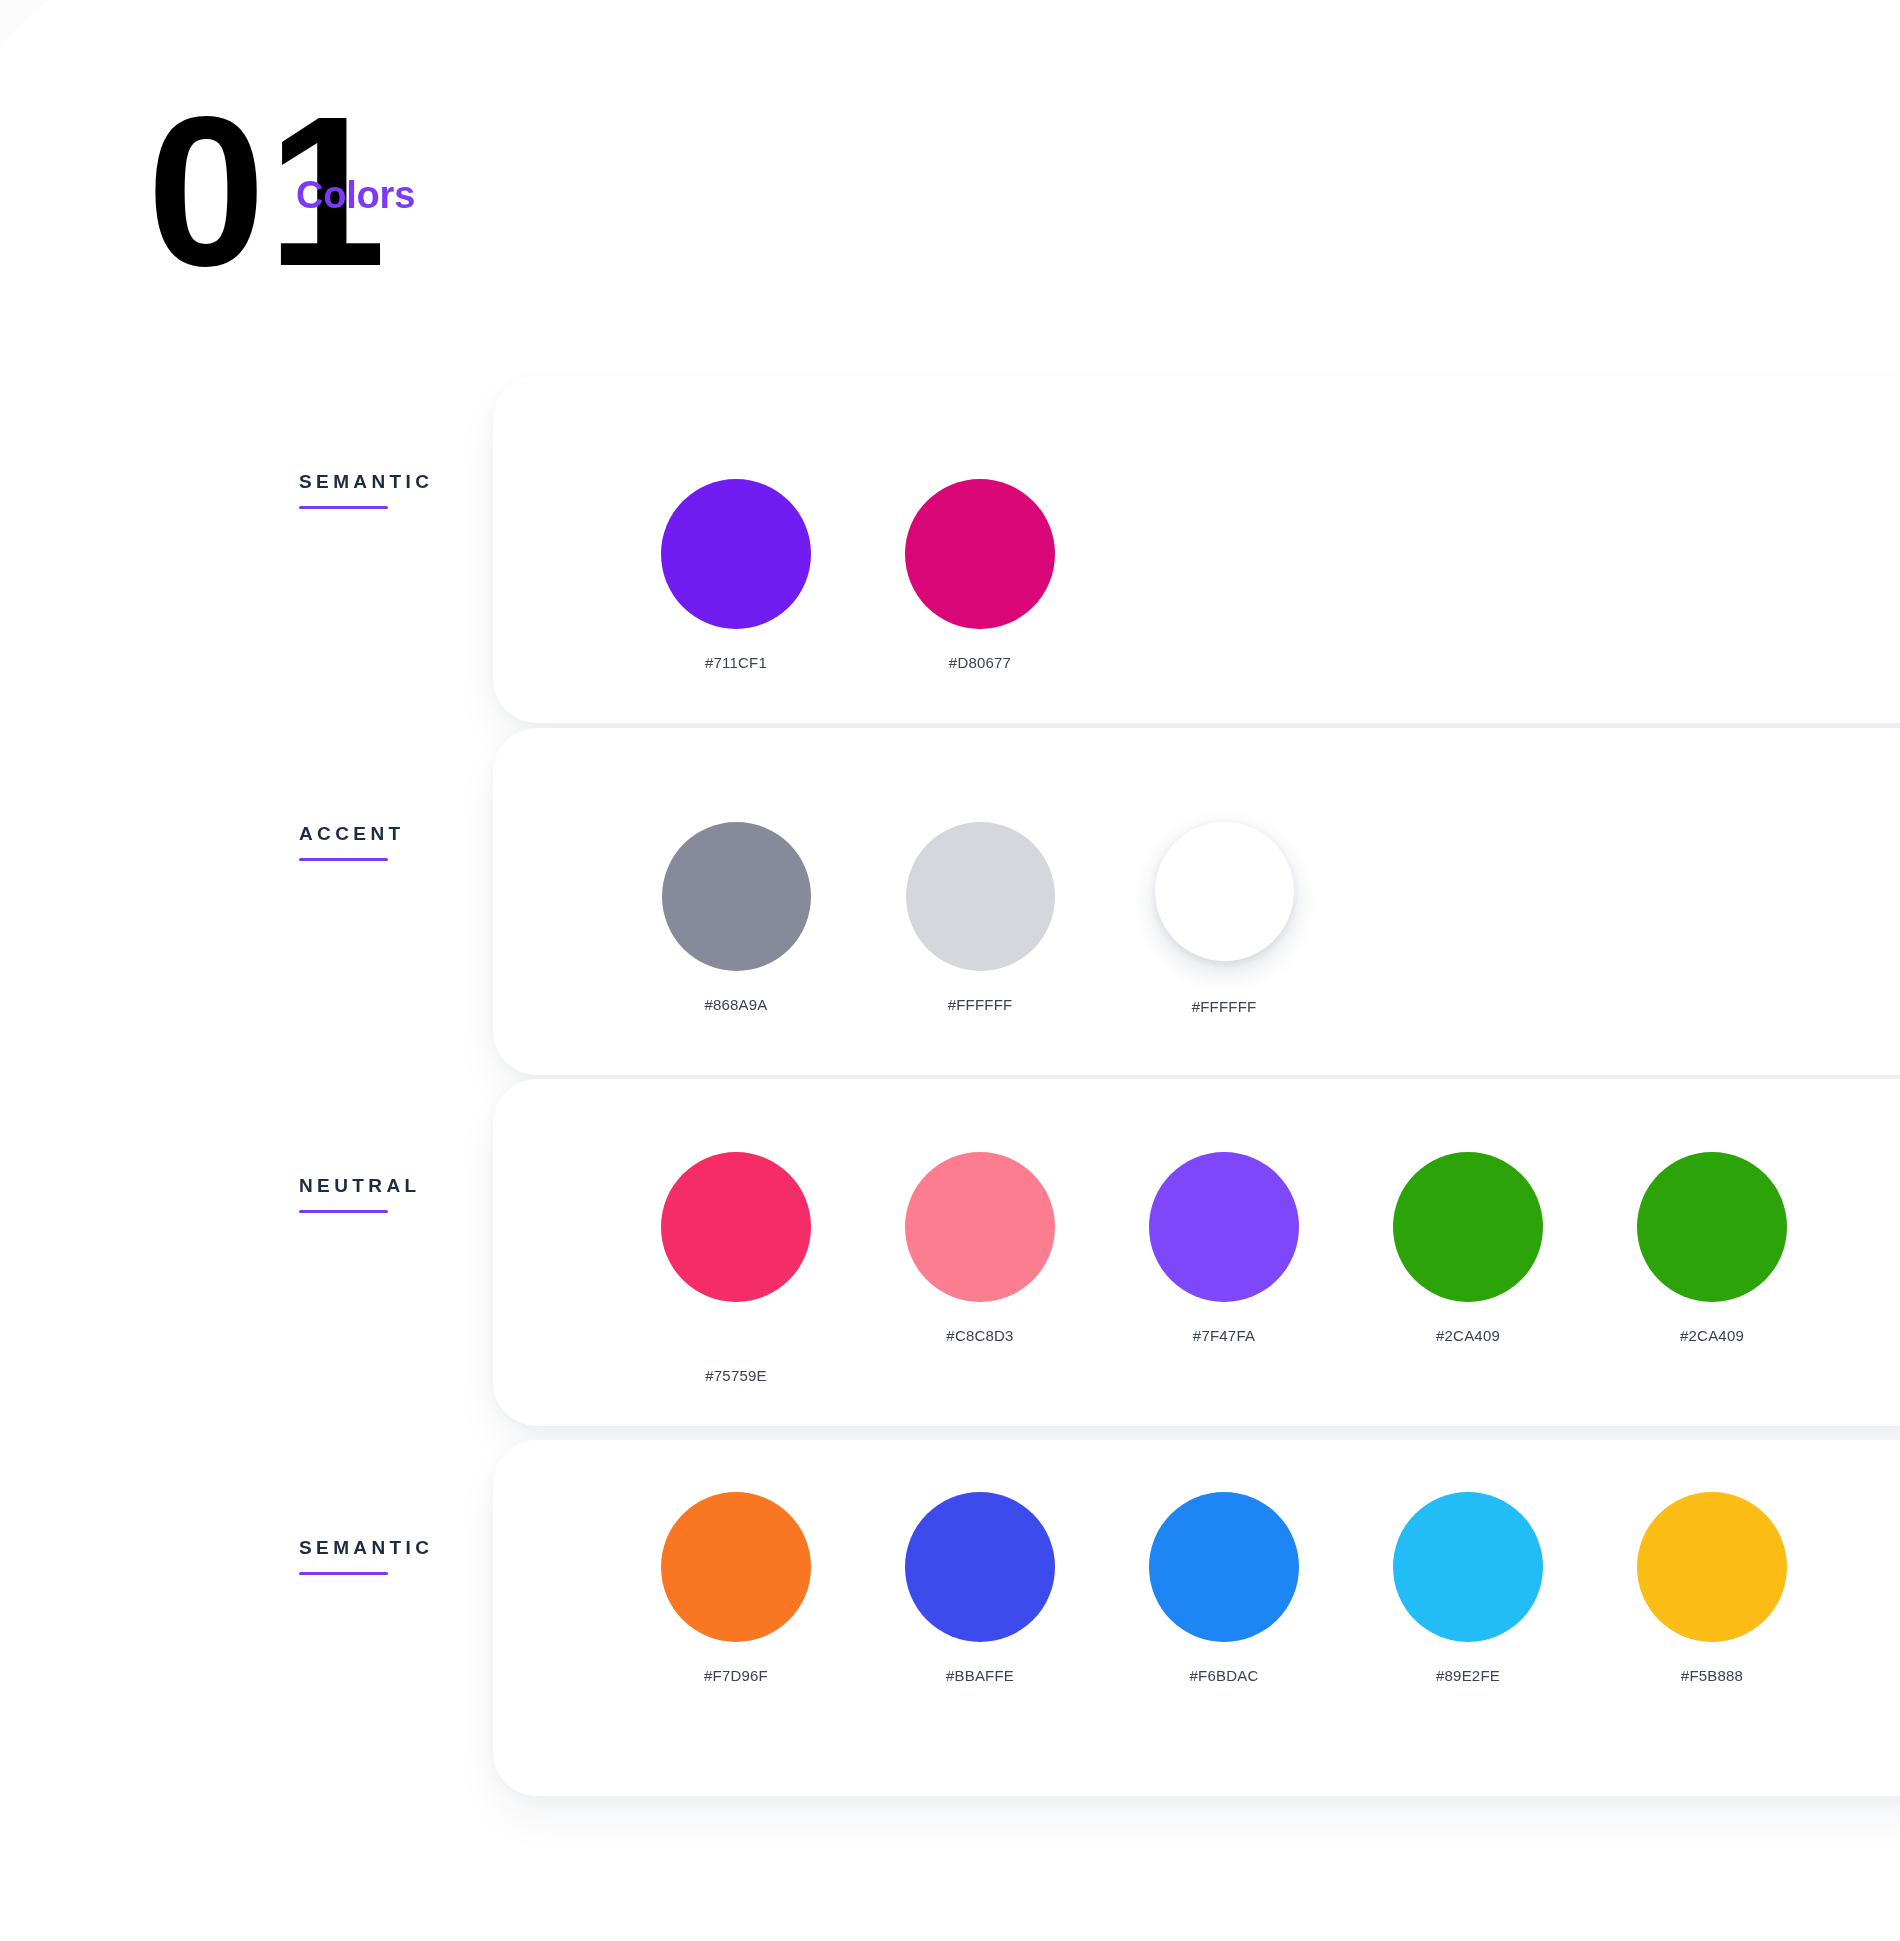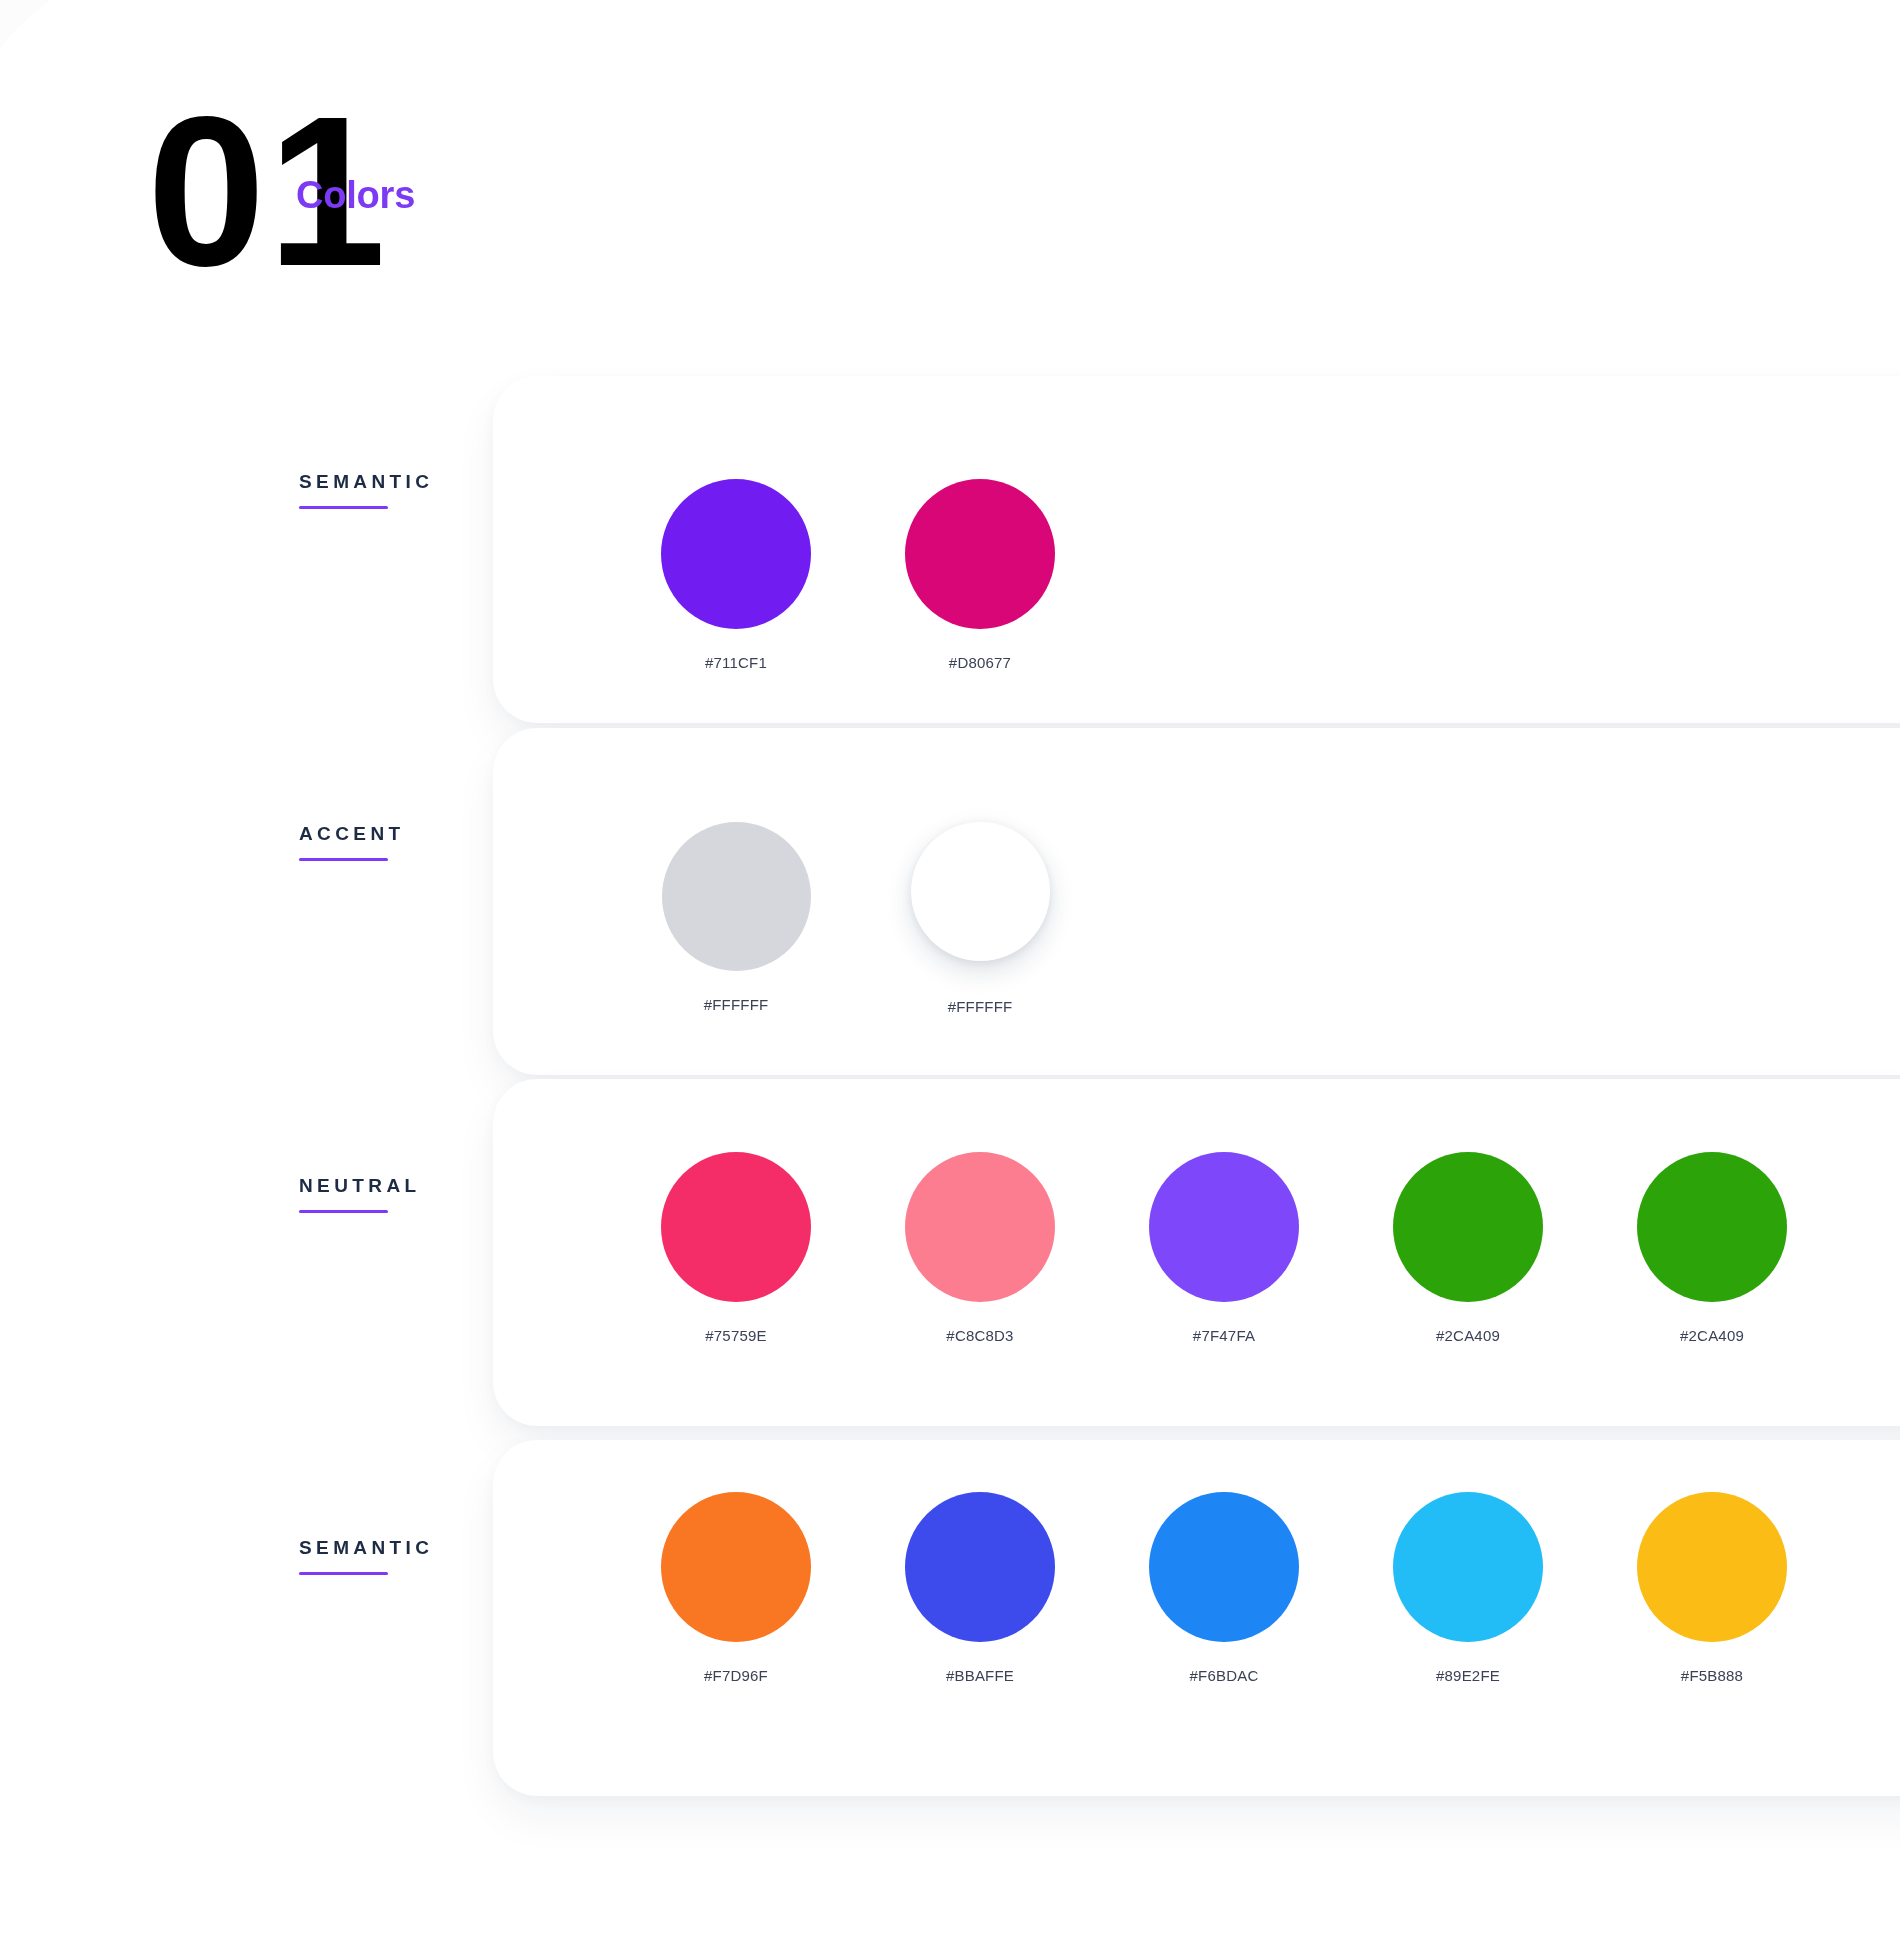--- a/index.html
+++ b/index.html
@@ -157,37 +157,41 @@
         </div>
       </div>
       <div class="row">
         <div class="row-card" style="top: 728px; height: 347px;"></div>
         <div class="row-label-wrap" style="top: 824px;">
           <div class="row-label">ACCENT</div>
           <div class="row-rule"></div>
         </div>
         <div class="swatches" style="top: 822px; left: 614px;">
           <div class="swatch" style="width: 244px;">
+            <div class="dot" style="width: 149px; height: 149px; background: rgb(134, 138, 154);"></div>
+            <div class="hex">#868A9A</div>
+          </div>
+          <div class="swatch" style="width: 244px;">
             <div class="dot" style="width: 149px; height: 149px; background: rgb(213, 215, 221);"></div>
             <div class="hex">#FFFFFF</div>
           </div>
           <div class="swatch" style="width: 244px;">
             <div class="dot with-ring" style="width: 139px; height: 139px; background: rgb(255, 255, 255);"></div>
             <div class="hex" style="margin-top: 38px;">#FFFFFF</div>
           </div>
         </div>
       </div>
       <div class="row">
         <div class="row-card" style="top: 1079px; height: 347px;"></div>
         <div class="row-label-wrap" style="top: 1176px;">
           <div class="row-label">NEUTRAL</div>
           <div class="row-rule"></div>
         </div>
         <div class="swatches" style="top: 1152px; left: 614px;">
-          <div class="swatch" style="width: 244px;">
+          <div class="swatch" style="width: 244px; gap: 40px;">
             <div class="dot" style="width: 150px; height: 150px; background: rgb(244, 45, 104);"></div>
             <div class="hex">#75759E</div>
           </div>
           <div class="swatch" style="width: 244px;">
             <div class="dot" style="width: 150px; height: 150px; background: rgb(252, 125, 143);"></div>
             <div class="hex">#C8C8D3</div>
           </div>
           <div class="swatch" style="width: 244px;">
             <div class="dot" style="width: 150px; height: 150px; background: rgb(127, 71, 250);"></div>
             <div class="hex">#7F47FA</div>

